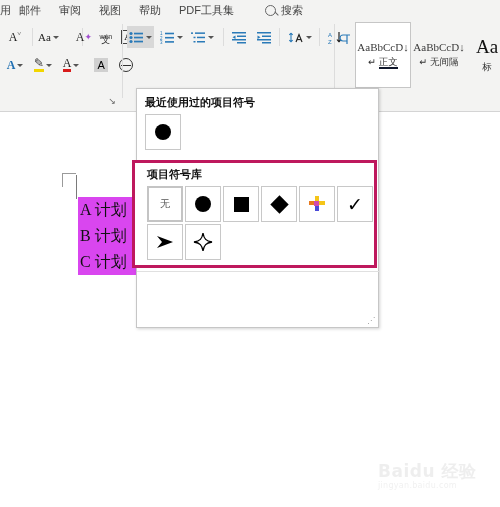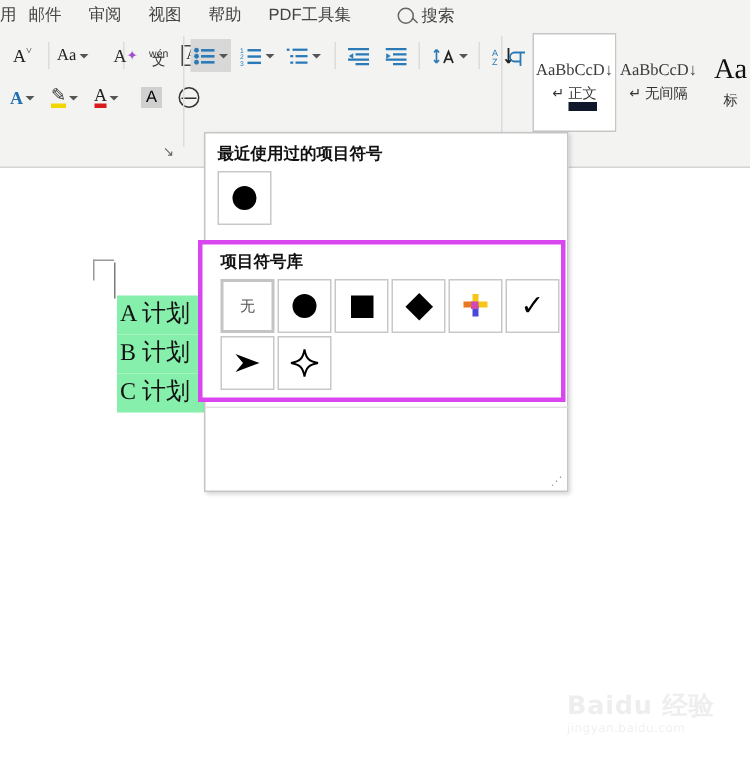--- a/index.html
+++ b/index.html
@@ -90,36 +90,36 @@
   }
   .style-item {
     width: 56px; border: 1px solid transparent;
     display: flex; flex-direction: column; align-items: center; justify-content: center;
     background: #f3f3f2;
   }
   .style-item.sel { border-color: #c6c6c6; background: #fff; }
   .style-sample { font-size: 11px; color: #3b3b3b; font-family: "Liberation Serif", serif; }
   .style-sample.big { font-size: 19px; color: #111; }
   .style-name { font-size: 9.5px; color: #333; margin-top: 3px; white-space: nowrap; }
-  .style-name u { text-decoration: none; border-bottom: 6px solid #0f172a; text-align: right; }
+  .style-name u { text-decoration: none; border-bottom: 2px solid #0f172a; text-align: right; }
 
   
   .doc {
     position: absolute; left: 0; top: 113px; width: 500px; height: 394px; background: #fff;
   }
   .margin-mark {
     position: absolute; left: 62px; top: 60px; width: 14px; height: 14px;
     border-left: 1px solid #9a9a9a; border-top: 1px solid #9a9a9a;
   }
   .caretline {
     position: absolute; left: 76px; top: 62px; width: 1px; height: 24px; background: #7a7a7a;
   }
   .doc-lines { position: absolute; left: 78px; top: 84px; }
   .doc-line {
-    background: #86efac; color: #111; font-size: 16px; line-height: 26px;
+    background: #d946ef; color: #111; font-size: 16px; line-height: 26px;
     font-family: "Liberation Serif", "DejaVu Serif", serif;
     white-space: nowrap; width: 66px; overflow: hidden; display: block;
     padding-left: 2px;
   }
 
   
   .dropdown {
     position: absolute; left: 136px; top: 48px; width: 243px; height: 240px;
     background: #fff; border: 1px solid #c6c6c6;
     box-shadow: 1px 1px 3px rgba(0,0,0,0.18);
@@ -131,21 +131,21 @@
   }
   .recent-wrap { padding: 0 0 6px 8px; }
   .bullet-cell {
     width: 36px; height: 36px; border: 1px solid #c8c8c8; background: #fff;
     display: flex; align-items: center; justify-content: center;
   }
   .bullet-cell.sel { border: 2px solid #c4c4c4; background: #fff; }
 
   .lib-box {
     position: absolute; left: -5px; top: 71px; width: 245px; height: 108px;
-    border: 3px solid #d946ef; background: #fff;
+    border: 3px solid #be185d; background: #fff;
   }
   .lib-inner { padding: 4px 0 0 12px; }
   .lib-title {
     font-size: 11px; color: #111; font-weight: bold; margin-bottom: 4px;
     font-family: "DejaVu Sans", sans-serif;
   }
   .lib-grid { display: flex; flex-wrap: wrap; gap: 0px; width: 228px; }
   .lib-grid .bullet-cell { margin: 0 2px 2px 0; }
 
   .dd-sep { position: absolute; left: 0; top: 182px; width: 243px; height: 1px; background: #e0e0e0; }

